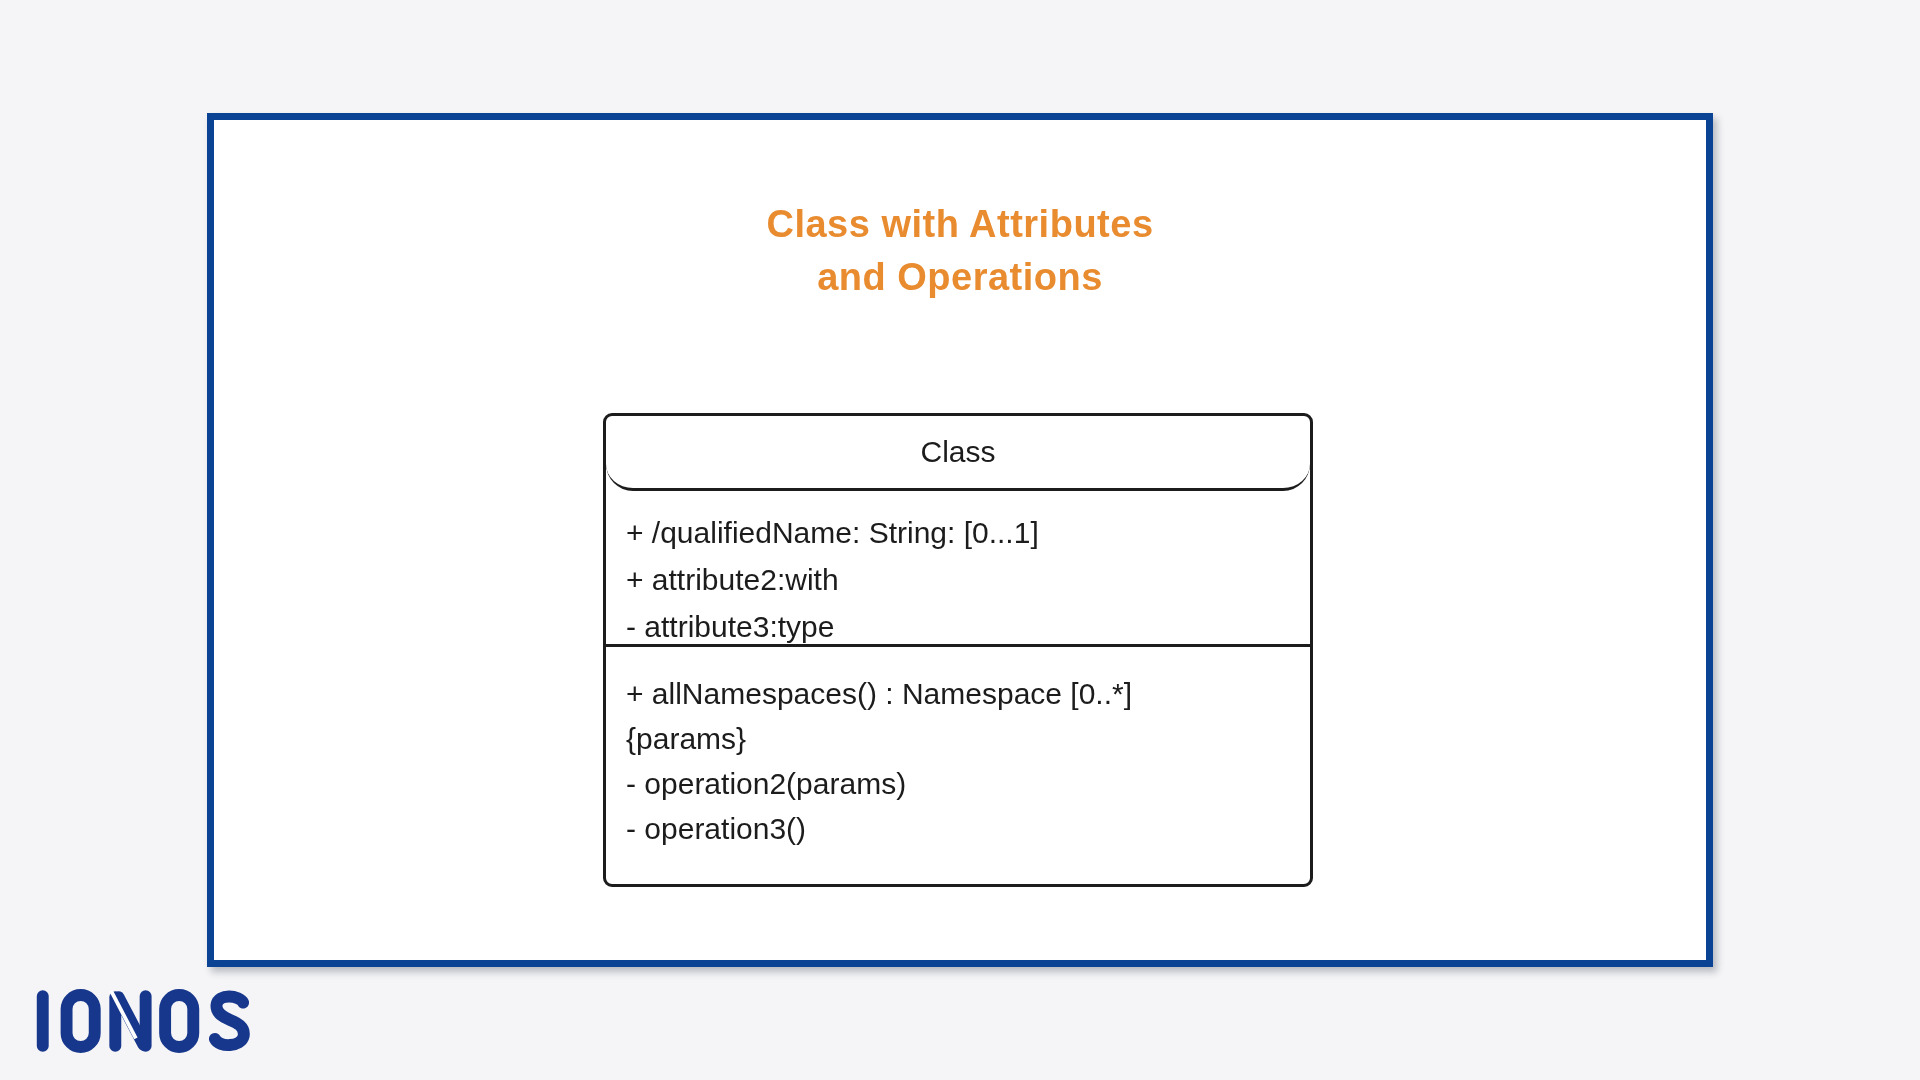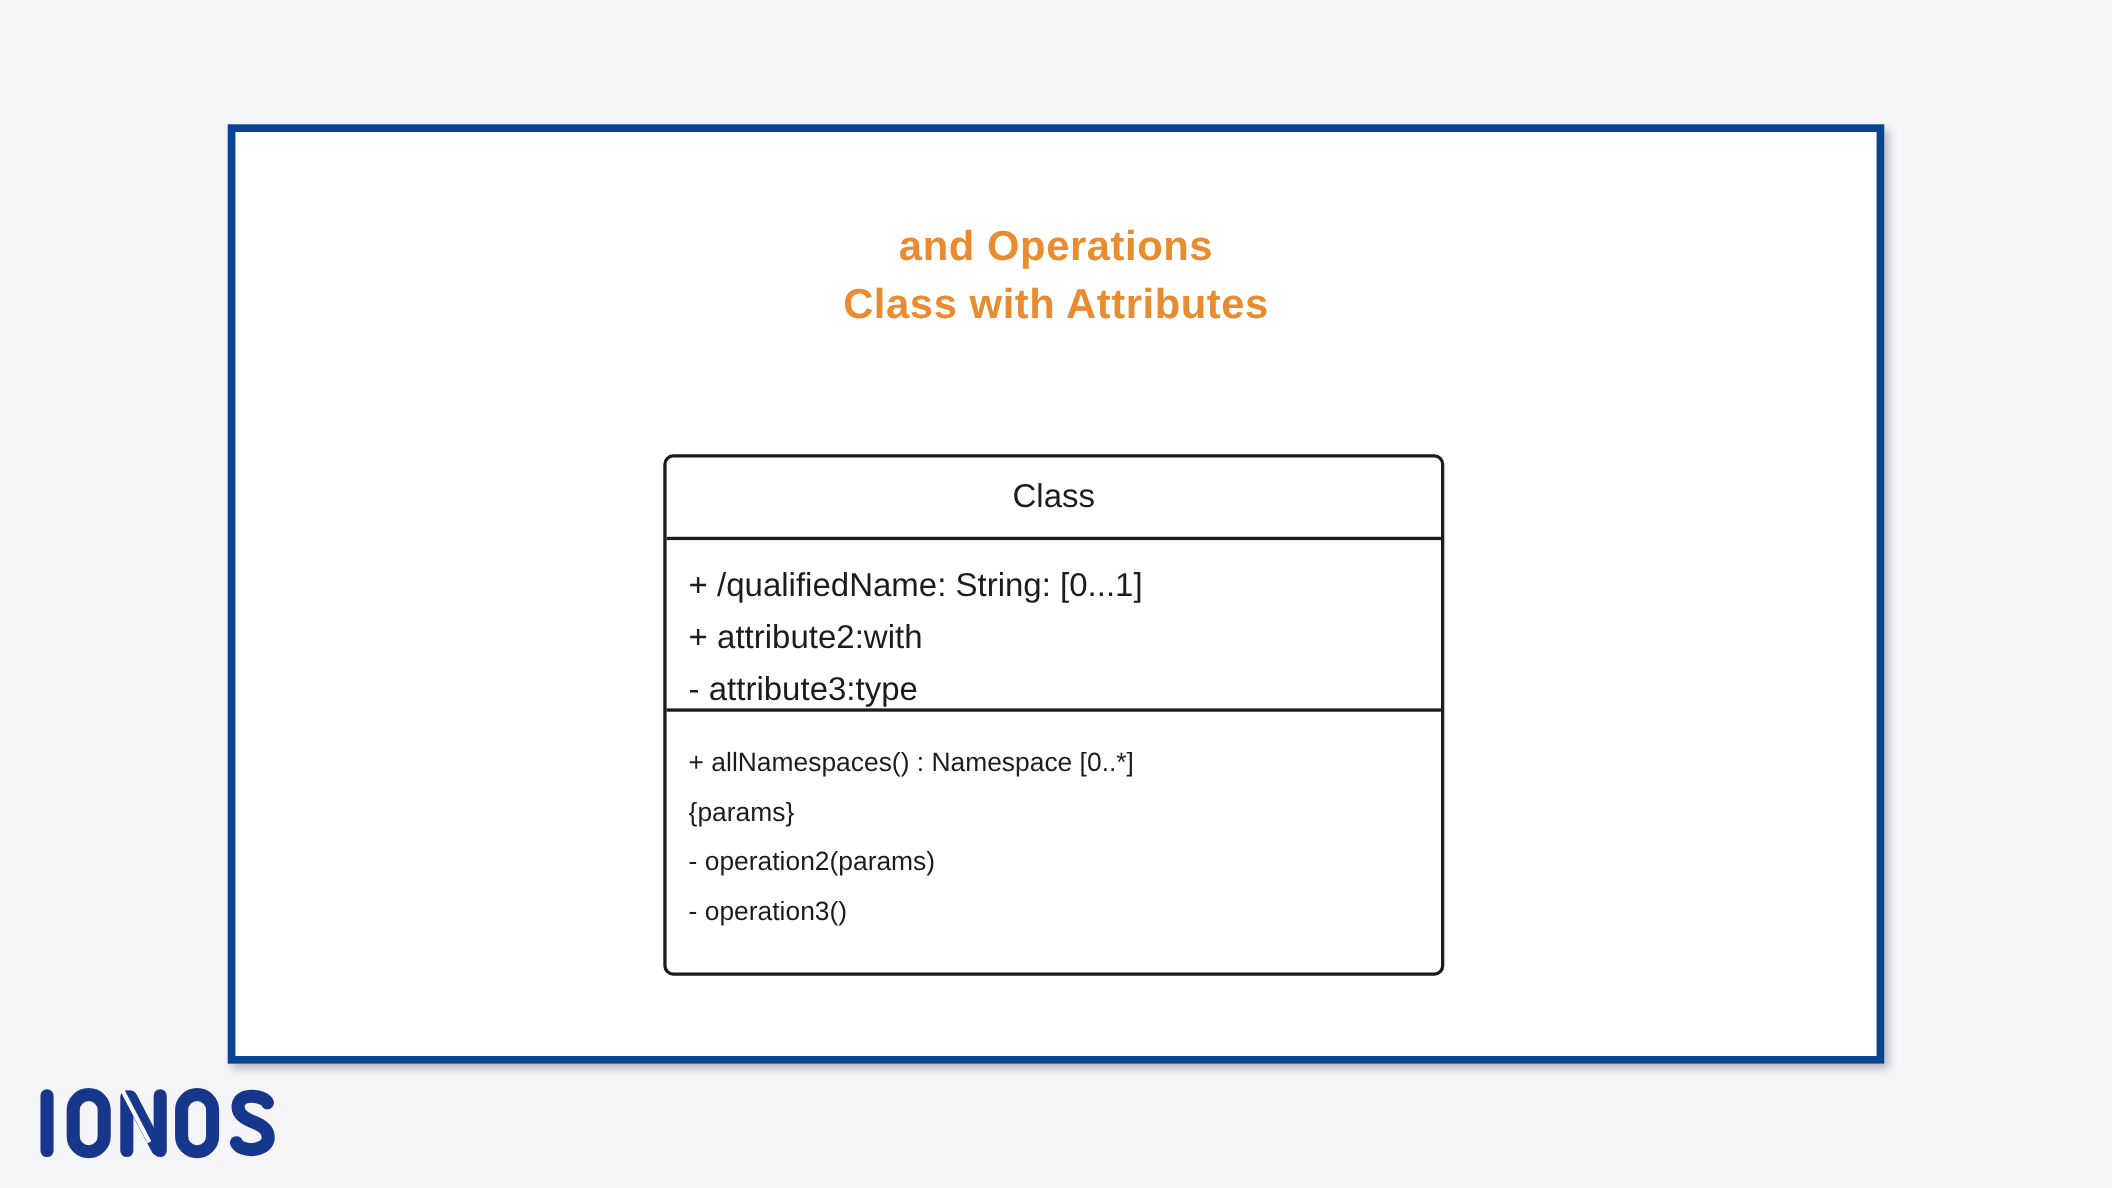--- a/index.html
+++ b/index.html
@@ -56,34 +56,35 @@
     color: #1c1c1c;
   }
   .uml-header {
     box-sizing: border-box;
     height: 75px;
     border-bottom: 3px solid #1c1c1c;
     display: flex;
     align-items: center;
     justify-content: center;
     font-size: 30px;
+    border-radius: 27px;
   }
   .uml-attrs {
     box-sizing: border-box;
     height: 156px;
     border-bottom: 3px solid #1c1c1c;
     padding: 18px 10px 0 20px;
     font-size: 30px;
     line-height: 47px;
   }
   .uml-ops {
     box-sizing: border-box;
     height: 270px;
     padding: 24px 10px 0 20px;
-    font-size: 24px;
+    font-size: 30px;
     line-height: 45px;
   }
   .member-line {
     white-space: nowrap;
   }
 
   
   .logo {
     position: absolute;
     left: 33px;
@@ -96,22 +97,22 @@
     width: 100%;
     height: 100%;
   }
 </style>
 </head>
 <body>
 
 <div class="frame">
 
   <div class="diagram-title">
+    <div>Class with Attributes</div>
     <div>and Operations</div>
-    <div>Class with Attributes</div>
   </div>
 
   <div class="uml-box">
     <div class="uml-header">Class</div>
     <div class="uml-attrs">
         <div class="member-line">+ /qualifiedName: String: [0...1]</div>
         <div class="member-line">+ attribute2:with</div>
         <div class="member-line">- attribute3:type</div>
       </div>
     <div class="uml-ops">

